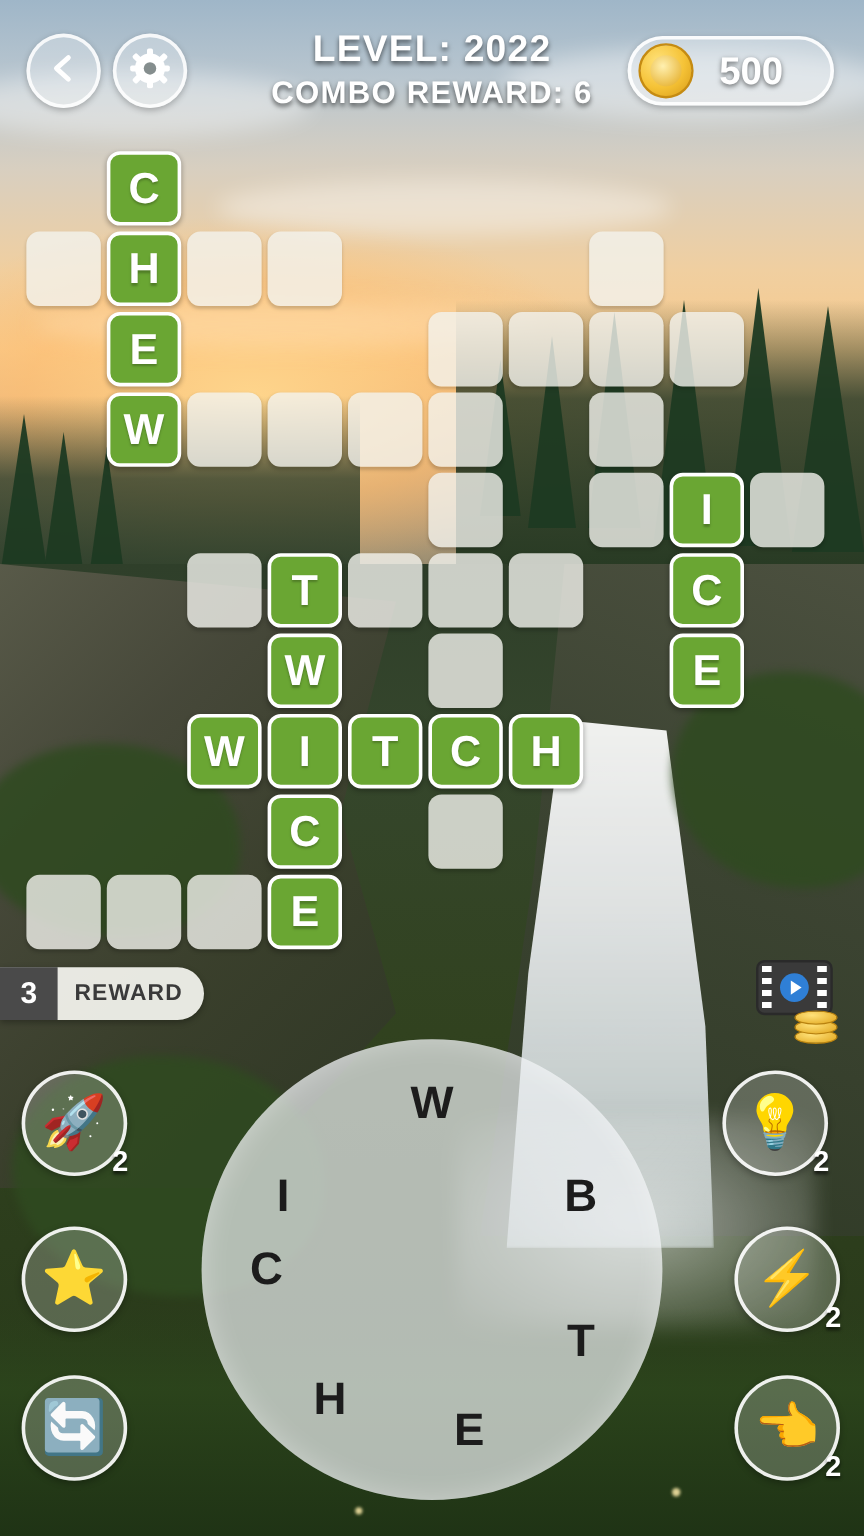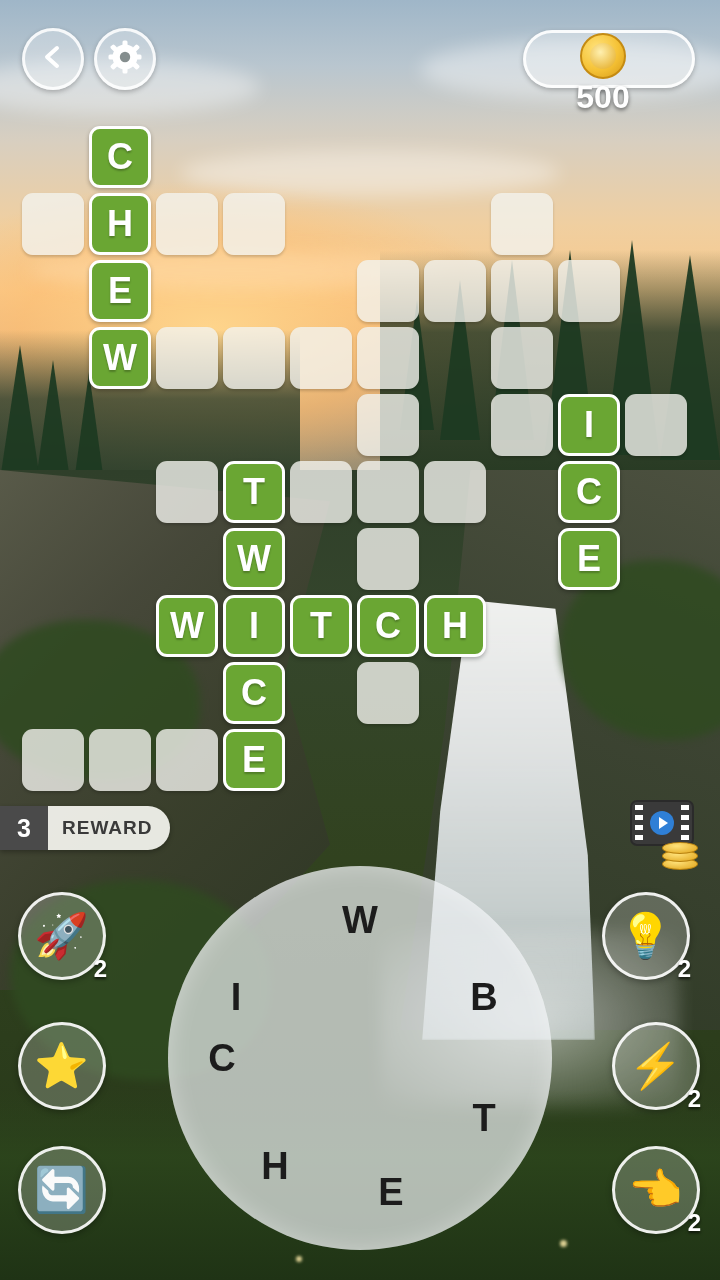--- a/index.html
+++ b/index.html
@@ -121,21 +121,20 @@
   .combo-text { font-size: 26px; font-weight: bold; letter-spacing: 1px; line-height: 34px; }
 
   .coin-pill {
     position: absolute; right: 25px; top: 30px;
     height: 58px; min-width: 172px;
     border-radius: 29px;
     background: rgba(255,255,255,0.30);
     border: 3px solid rgba(255,255,255,0.9);
     display: flex; align-items: center; padding: 0 18px 0 6px;
     box-shadow: 0 2px 5px rgba(0,0,0,0.25);
-    flex-direction: column;
   }
   .coin {
     width: 46px; height: 46px; border-radius: 50%;
     background: radial-gradient(circle at 35% 32%, #ffe27a 0%, #f5c236 55%, #d79a16 100%);
     border: 2px solid #c58b12;
     display:flex; align-items:center; justify-content:center;
     flex: 0 0 auto;
   }
   .coin-inner {
     width: 26px; height: 26px; border-radius: 50%;
@@ -319,20 +318,24 @@
             <rect x="3.6" y="4.6" width="5" height="7" rx="1.5" transform="rotate(-45 6.1 8.1)"></rect>
             <rect x="25.4" y="22.4" width="5" height="7" rx="1.5" transform="rotate(-45 27.9 25.9)"></rect>
             <rect x="25.4" y="4.6" width="5" height="7" rx="1.5" transform="rotate(45 27.9 8.1)"></rect>
             <rect x="3.6" y="22.4" width="5" height="7" rx="1.5" transform="rotate(45 6.1 25.9)"></rect>
           </g>
           <circle cx="17" cy="17" r="5.2" fill="rgba(120,130,130,0.9)"></circle>
         </svg>
       </span>
     </div>
 
+    <div class="level-block">
+      <div class="level-text">LEVEL: 2022</div>
+      <div class="combo-text">COMBO REWARD: 6</div>
+    </div>
 
     <div class="coin-pill">
       <div class="coin">
         <div class="coin-inner"></div>
       </div>
       <div class="coin-amount">500</div>
     </div>
   </div>
 
   <div id="board">

